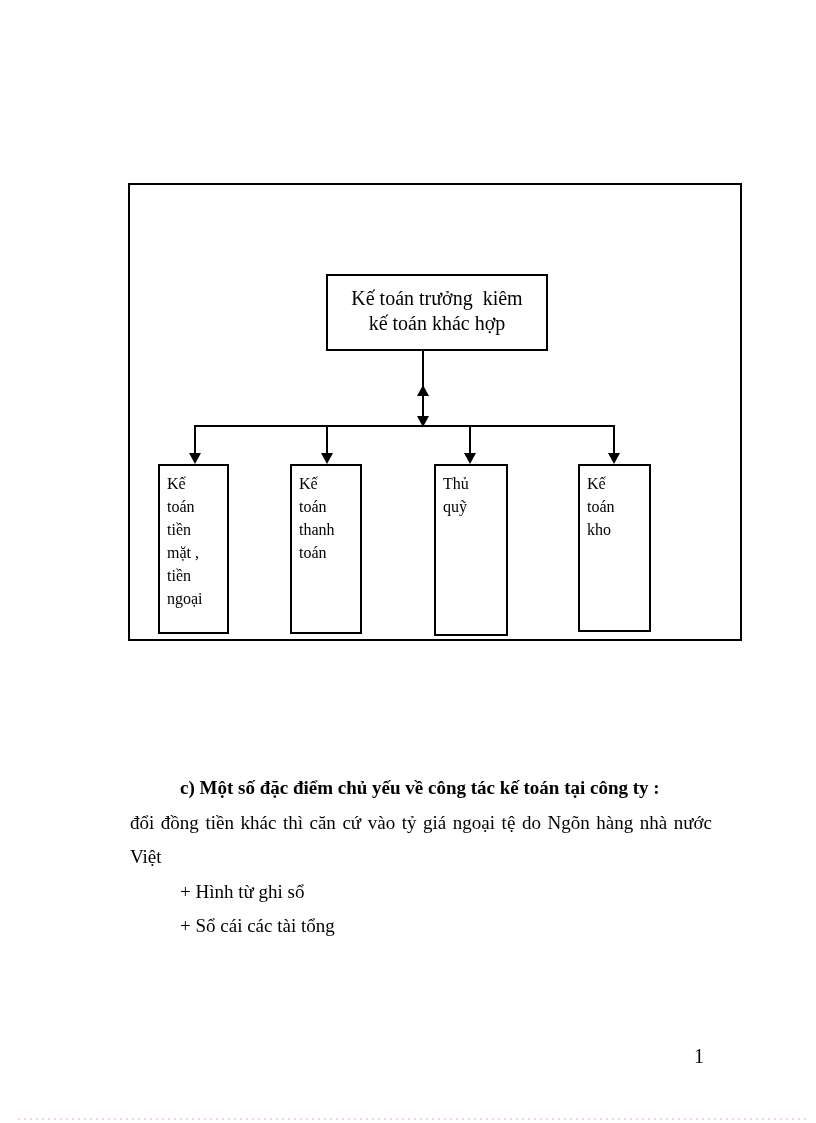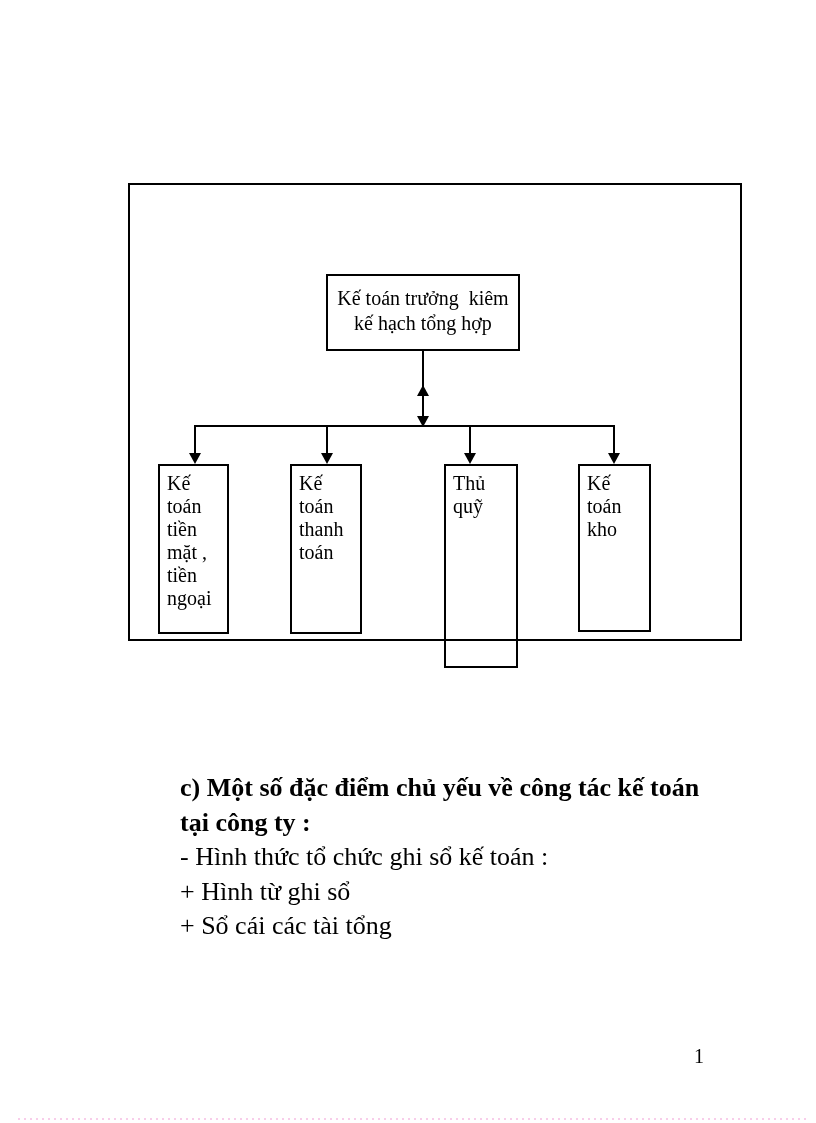--- a/index.html
+++ b/index.html
@@ -17,21 +17,21 @@
   .org-outer {
     position: absolute;
     left: 128px; top: 183px;
     width: 614px; height: 458px;
     border: 2px solid #000;
     box-sizing: border-box;
   }
   .org-root-box {
     position: absolute;
     left: 196px; top: 89px;
-    width: 194px; height: 77px;
+    width: 222px; height: 77px;
     border: 2px solid #000;
     box-sizing: border-box;
     text-align: center;
     font-size: 20px;
     line-height: 25px;
     padding-top: 10px;
   }
   .org-root-box .rline { display: block; white-space: pre-wrap; }
 
   .vline, .hline, .dropline { position: absolute; background: #000; }
@@ -59,36 +59,36 @@
   .head-1 { left: 59px;  top: 268px; }
   .head-2 { left: 191px; top: 268px; }
   .head-3 { left: 334px; top: 268px; }
   .head-4 { left: 478px; top: 268px; }
 
   .org-child {
     position: absolute;
     top: 279px;
     border: 2px solid #000;
     box-sizing: border-box;
-    font-size: 20px;
+    font-size: 16px;
     line-height: 23px;
     padding: 6px 2px 12px 7px;
   }
   .child-1 { left: 28px;  width: 71px; height: 170px; }
   .child-2 { left: 160px; width: 72px; height: 170px; }
-  .child-3 { left: 314px; width: 74px; height: 204px; }
+  .child-3 { left: 304px; width: 74px; height: 172px; }
   .child-4 { left: 448px; width: 73px; height: 168px; }
   .org-child .cline { display: block; white-space: pre-wrap; }
 
   
   .text-block {
     position: absolute;
     left: 130px; top: 771px;
     width: 582px;
-    font-size: 26px;
+    font-size: 19px;
     line-height: 34.5px;
   }
   .t-heading { font-weight: bold; padding-left: 50px; }
   .t-first   { padding-left: 50px; text-align: justify; text-align-last: justify; }
   .t-just    { text-align: justify; text-align-last: justify; }
   .t-item    { padding-left: 50px; }
 
   
   .page-number {
     position: absolute;
@@ -104,21 +104,21 @@
 </style>
 </head>
 <body>
 
 <div class="page">
 
   <div class="org-outer">
 
     <div class="org-root-box">
       <span class="rline">Kế toán trưởng  kiêm</span>
-      <span class="rline">kế hạch tổng hợp</span>
+      <span class="rline">kế toán khác hợp</span>
     </div>
 
     <div class="vline"></div>
     <div class="tri tri-up mid-up"></div>
     <div class="tri tri-down mid-down"></div>
 
     <div class="hline"></div>
 
     <div class="dropline drop-1"></div>
     <div class="dropline drop-2"></div>
@@ -154,21 +154,21 @@
     <div class="org-child child-4">
       <span class="cline">Kế</span>
       <span class="cline">toán</span>
       <span class="cline">kho</span>
     </div>
 
   </div>
 
   <div class="text-block">
     <div class="t-heading">c) Một số đặc điểm chủ yếu về công tác kế toán tại công ty :</div>
-    <div class="t-item">- Hình thức tổ chức ghi sổ kế toán :</div>
+    <div class="t-just">đổi đồng tiền khác thì căn cứ vào tỷ giá ngoại tệ do Ngõn hàng nhà nước Việt</div>
     <div class="t-item">+ Hình từ ghi sổ</div>
     <div class="t-item">+ Sổ cái các tài tổng</div>
   </div>
 
   <div class="page-number">1</div>
   <div class="bottom-dots"></div>
 
 </div>
 
 </body></html>

